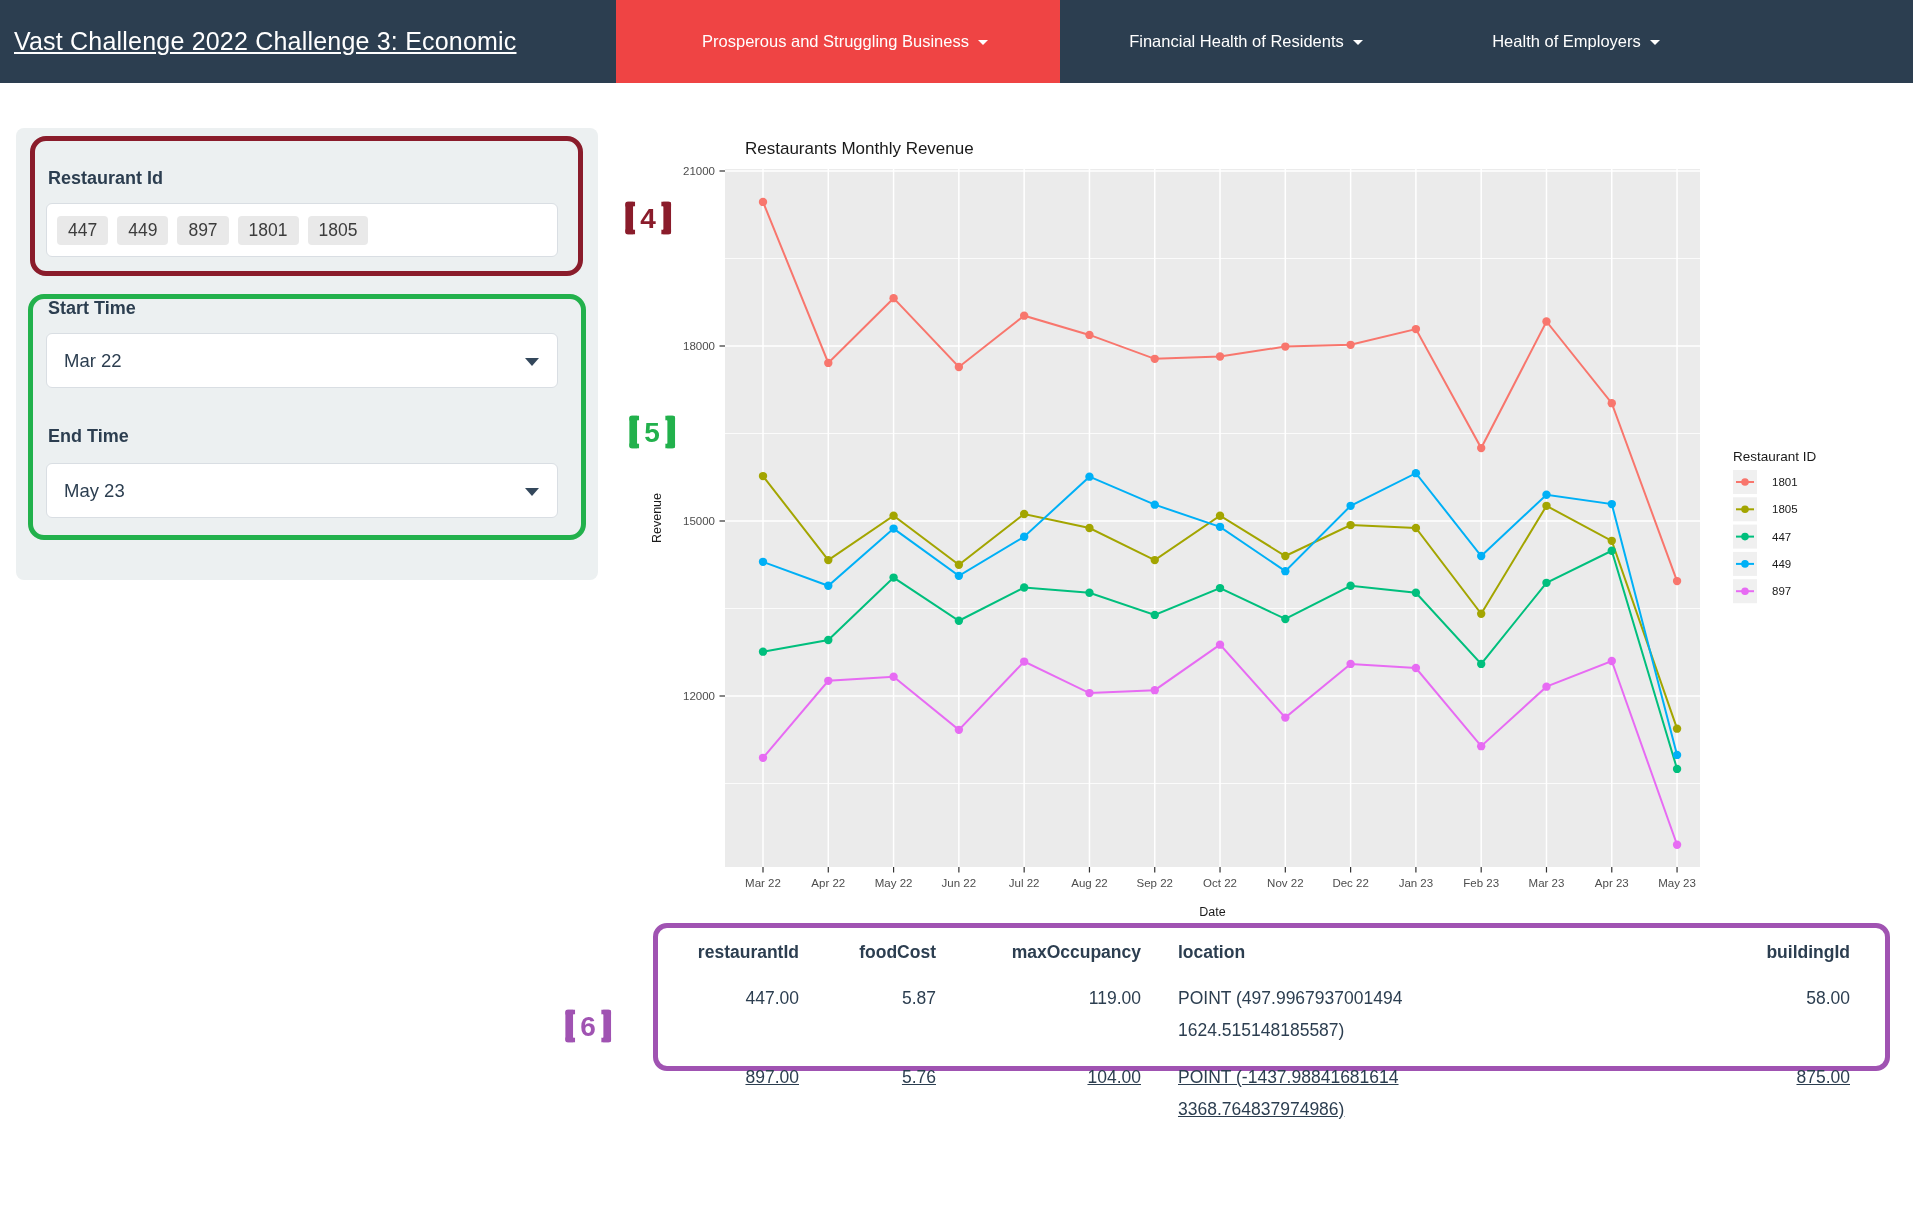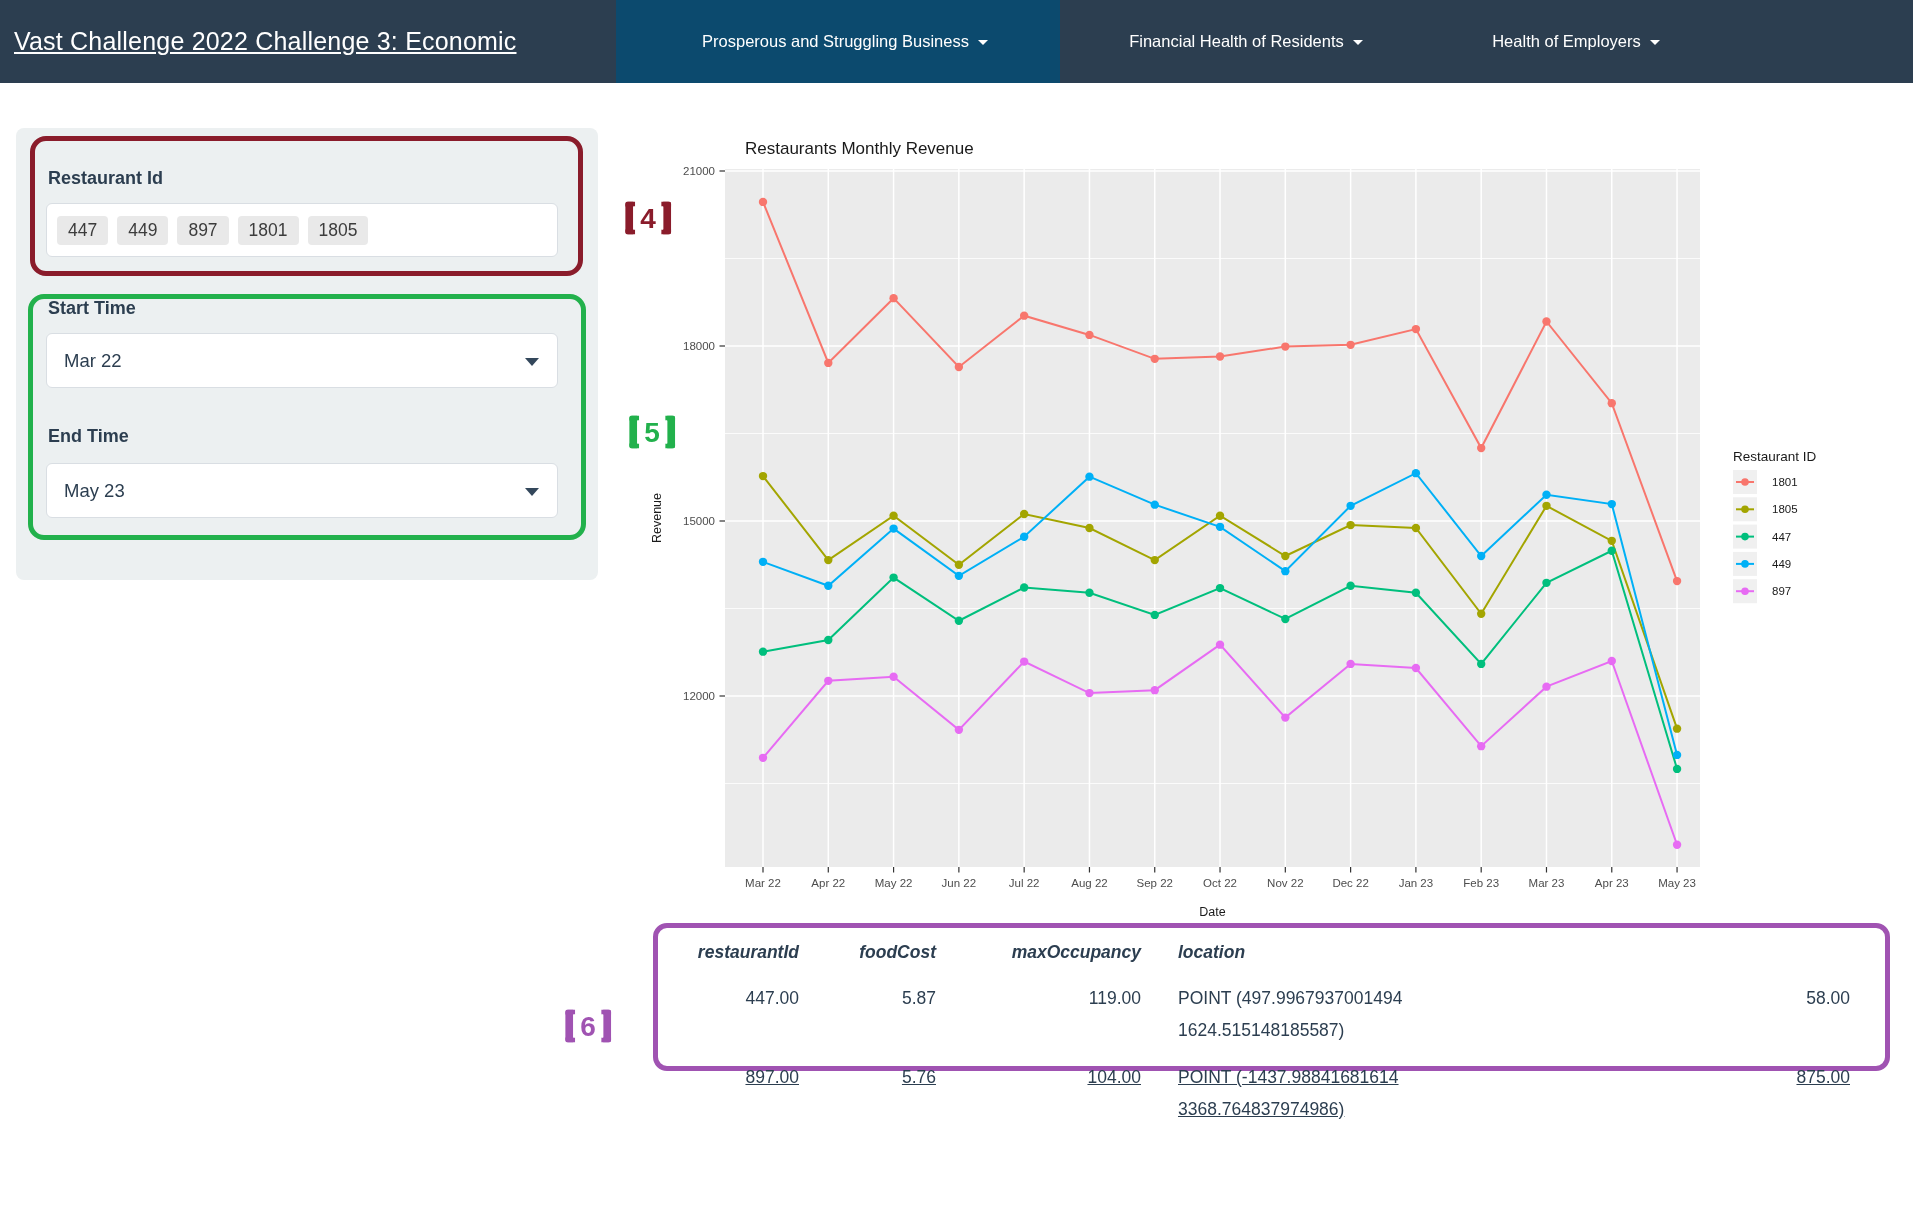--- a/index.html
+++ b/index.html
@@ -6,21 +6,21 @@
   html,body { width:1913px; height:1227px; }
   body { position:relative; overflow:hidden; background:#ffffff;
          font-family:"Liberation Sans", sans-serif; color:#2c3e50; }
 
   
   .navbar { position:absolute; left:0; top:0; width:1913px; height:83px; background:#2c3e50; }
   .brand  { position:absolute; left:14px; top:0; height:83px; display:flex; align-items:center;
             color:#ffffff; font-size:25px; font-weight:500; letter-spacing:.2px;text-decoration:underline; }
   .nav-tab { position:absolute; top:0; height:83px; display:flex; align-items:center; justify-content:center;
              color:#ffffff; font-size:16.5px; cursor:pointer; gap:9px; }
-  .nav-tab.active { background:#0c4a6e;padding-left:14px; }
+  .nav-tab.active { background:#ef4444;padding-left:14px; }
   .nav-tab-1 { left:616px;  width:444px; }
   .nav-tab-2 { left:1060px; width:372px; }
   .nav-tab-3 { left:1432px; width:288px; }
   .caret-down { width:0; height:0; border-left:5px solid transparent; border-right:5px solid transparent;
                 border-top:5px solid #ffffff; margin-top:2px; }
 
   
   .well { position:absolute; left:16px; top:128px; width:582px; height:452px;
           background:#ecf0f1; border-radius:8px; }
   .side-label { position:absolute; font-size:18px; font-weight:700; color:#2c3e50; }
@@ -67,21 +67,21 @@
   .chart-wrap { position:absolute; left:610px; top:130px; width:1303px; height:795px; }
 
   
   .data-table { position:absolute; left:672px; top:930px; width:1178px; font-size:17.5px; color:#2c3e50; }
   .trow { display:grid; grid-template-columns:127px 137px 205px 339px 1fr; align-items:start; }
   .trow > div { line-height:32px; }
   .trow > div:nth-child(1), .trow > div:nth-child(2), .trow > div:nth-child(3),
   .trow > div:nth-child(5) { text-align:right; }
   .trow > div:nth-child(4) { text-align:left; padding-left:37px; }
   .thead { font-weight:700; height:44px; align-items:center; }
-  .thead > div { line-height:44px;font-style:italic; }
+  .thead > div { line-height:44px; }
   .row-1 { margin-top:8px; }
   .row-2 { margin-top:30px; }
   .row-3 { margin-top:15px;text-decoration:underline; }
 </style>
 </head>
 <body>
 
 <div class="navbar">
   <div class="brand">Vast Challenge 2022 Challenge 3: Economic</div>
 
@@ -312,20 +312,21 @@
       <text x="1162" y="465.2" font-size="11.5" text-anchor="start" fill="#1a1a1a" font-family="&quot;Liberation Sans&quot;, sans-serif">897</text>
     </svg>
 </div>
 
 <div class="data-table">
   <div class="trow thead">
     <div>restaurantId</div>
     <div>foodCost</div>
     <div>maxOccupancy</div>
     <div>location</div>
+    <div>buildingId</div>
   </div>
   <div class="trow row-1">
     <div>447.00</div>
     <div>5.87</div>
     <div>119.00</div>
     <div>POINT (497.9967937001494 1624.515148185587)</div>
     <div>58.00</div>
   </div>
   <div class="trow row-3">
     <div>897.00</div>

